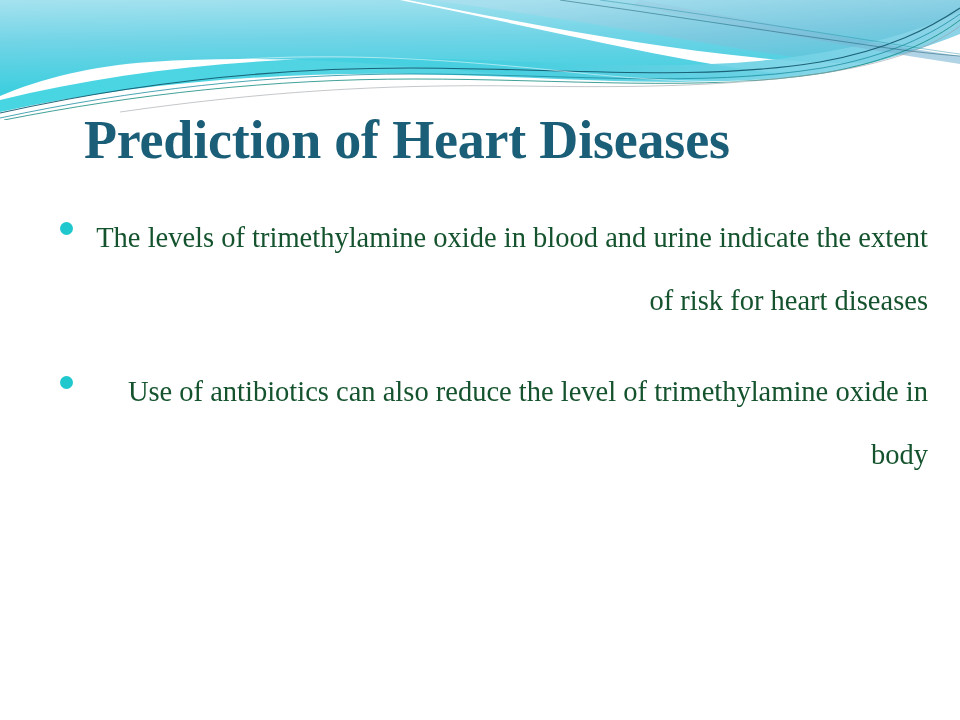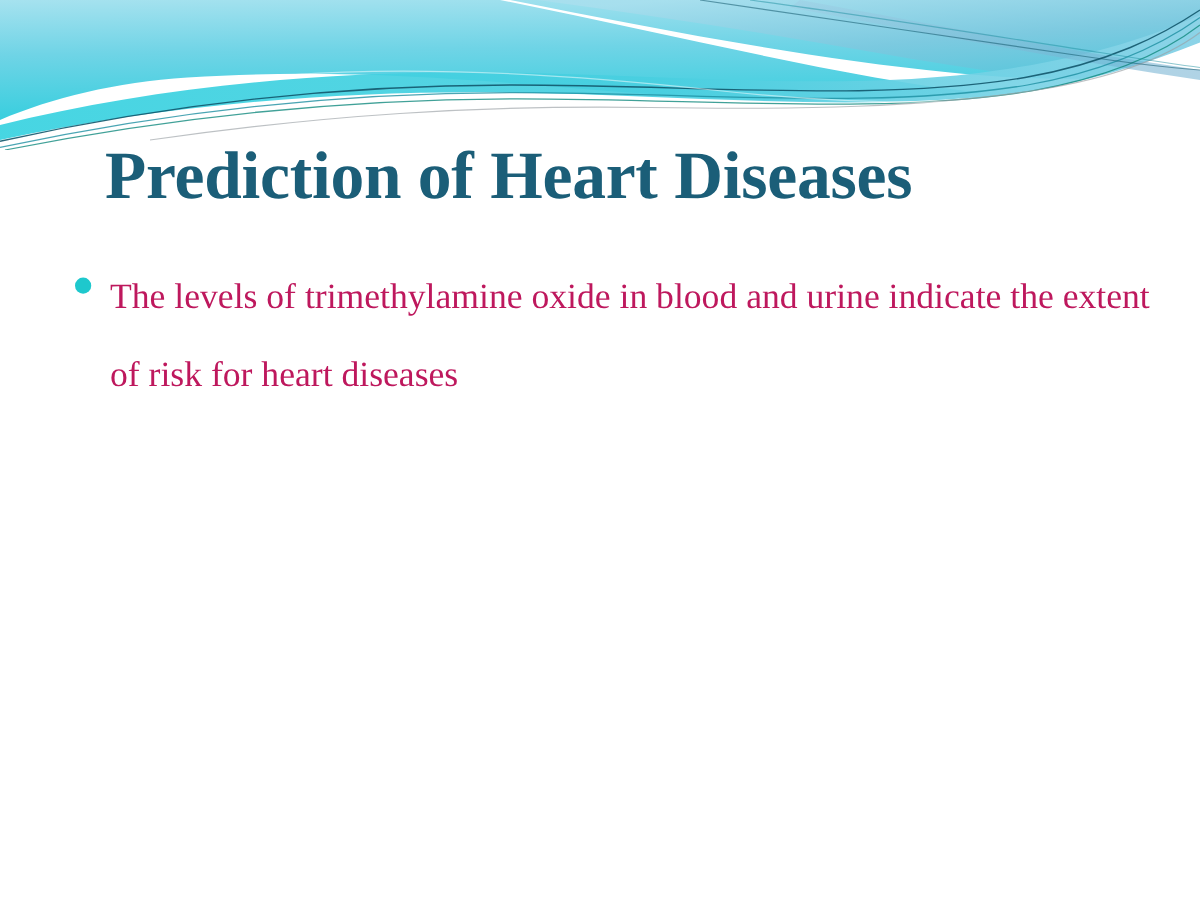--- a/index.html
+++ b/index.html
@@ -74,22 +74,22 @@
     top: 16px;
     width: 13px;
     height: 13px;
     border-radius: 50%;
     background: #1EC8CD;
   }
   .bullet-text {
     font-family: "Liberation Serif", "DejaVu Serif", serif;
     font-size: 28.5px;
     line-height: 63px;
-    color: #be185d;
-    text-align: left;
+    color: #14532d;
+    text-align: right;
   }
 </style>
 </head>
 <body>
 
 <div id="slide">
 
   <div id="banner">
     <svg viewBox="0 0 960 120" preserveAspectRatio="none" xmlns="http://www.w3.org/2000/svg">
       <defs>
@@ -139,16 +139,20 @@
   <div id="title">Prediction of Heart Diseases</div>
 
   <div id="bullets">
 
     <div class="bullet-item">
       <span class="bullet-marker"></span>
       <div class="bullet-text">The levels of trimethylamine oxide in blood and urine indicate the extent of risk for heart diseases</div>
     </div>
 
 
+    <div class="bullet-item">
+      <span class="bullet-marker"></span>
+      <div class="bullet-text">Use of antibiotics can also reduce the level of trimethylamine oxide in body</div>
+    </div>
 
   </div>
 
 </div>
 
 </body></html>

